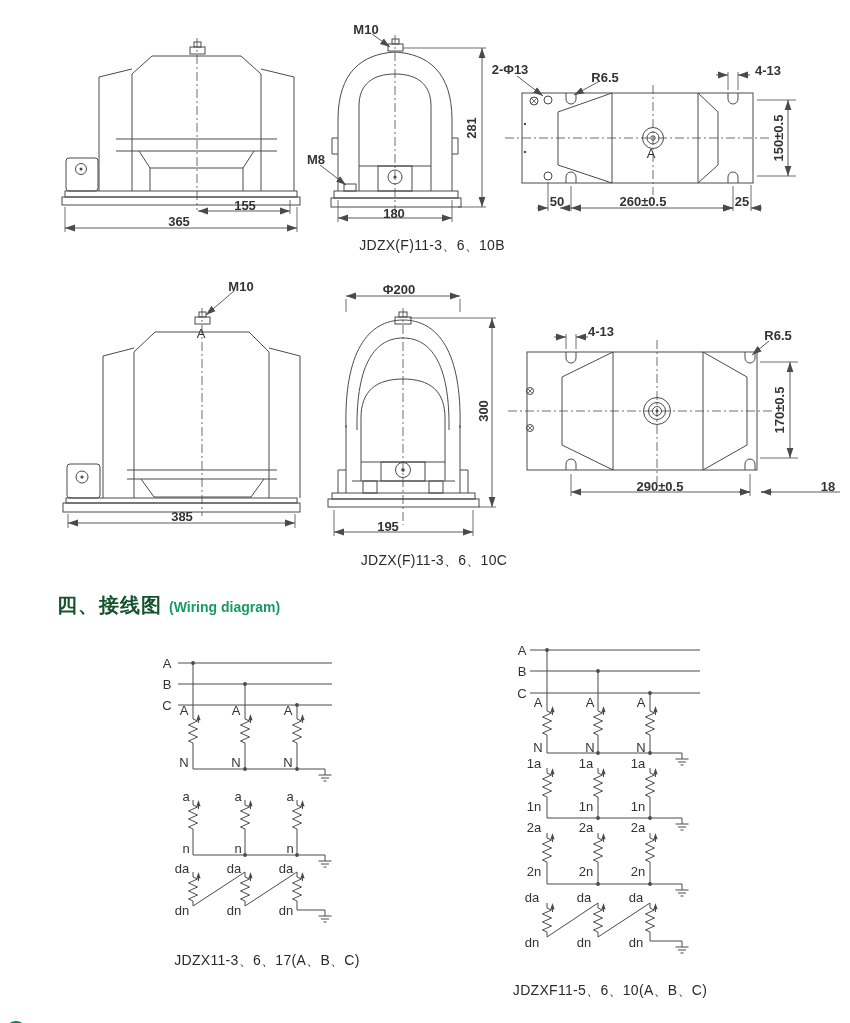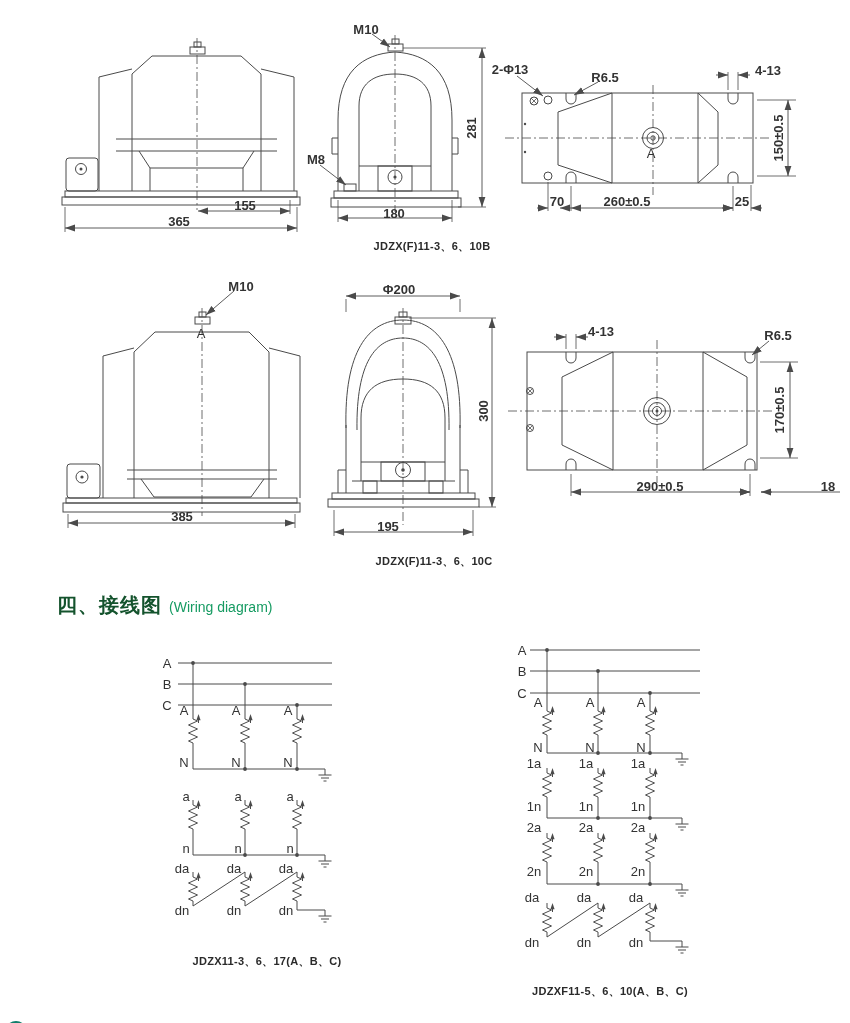--- a/index.html
+++ b/index.html
@@ -4,24 +4,24 @@
 <style>
   html,body{margin:0;padding:0;background:#ffffff;}
   #page{position:relative;width:850px;height:1023px;background:#ffffff;overflow:hidden;
         font-family:"Liberation Sans",sans-serif;}
   #art{position:absolute;left:0;top:0;}
   .lbl{position:absolute;transform:translate(-50%,-50%);white-space:nowrap;color:#333;
        font-family:"Liberation Sans",sans-serif;}
   .lbl.dim{font-size:13px;font-weight:700;}
   .lbl.term{font-size:13px;font-weight:500;}
   .caption{position:absolute;transform:translate(-50%,-50%);white-space:nowrap;
-       font-size:11px;font-weight:700;color:#2a2a2a;letter-spacing:.3px;}
+       font-size:14px;font-weight:400;color:#2a2a2a;letter-spacing:.3px;}
   .heading{position:absolute;left:57px;top:592px;white-space:nowrap;}
   .heading .cn{font-size:20px;font-weight:700;color:#14532d;letter-spacing:1px;}
-  .heading .en{font-size:14px;font-weight:400;color:#169b62;margin-left:7px;}
+  .heading .en{font-size:14px;font-weight:700;color:#169b62;margin-left:7px;}
 </style>
 </head>
 <body>
 
 <div id="page">
 
 <svg id="art" width="850" height="1023" viewBox="0 0 850 1023" fill="none" stroke="#4a4a4a" stroke-width="1">
   <defs>
     <marker id="ar" markerWidth="11" markerHeight="8" refX="10" refY="4" orient="auto-start-reverse" markerUnits="userSpaceOnUse">
       <path d="M0,0.6 L10,4 L0,7.4 Z" fill="#4a4a4a" stroke="none"></path>
@@ -259,22 +259,22 @@
       <div class="lbl dim" style="left: 366px; top: 29px;">M10</div>
       <div class="lbl dim" style="left: 471px; top: 128px; transform: translate(-50%, -50%) rotate(-90deg);">281</div>
       <div class="lbl dim" style="left: 316px; top: 159px;">M8</div>
       <div class="lbl dim" style="left: 394px; top: 213px;">180</div>
       <div class="lbl dim" style="left: 245px; top: 205px;">155</div>
       <div class="lbl dim" style="left: 179px; top: 221px;">365</div>
       <div class="lbl dim" style="left: 510px; top: 69px;">2-Φ13</div>
       <div class="lbl dim" style="left: 605px; top: 77px;">R6.5</div>
       <div class="lbl dim" style="left: 768px; top: 70px;">4-13</div>
       <div class="lbl dim" style="left: 778px; top: 138px; transform: translate(-50%, -50%) rotate(-90deg);">150±0.5</div>
-      <div class="lbl dim" style="left: 557px; top: 201px;">70</div>
-      <div class="lbl dim" style="left: 627px; top: 201px;">260±0.5</div>
+      <div class="lbl dim" style="left: 557px; top: 201px;">50</div>
+      <div class="lbl dim" style="left: 643px; top: 201px;">260±0.5</div>
       <div class="lbl dim" style="left: 742px; top: 201px;">25</div>
       <div class="lbl term" style="left: 651px; top: 153px;">A</div>
       <div class="lbl dim" style="left: 241px; top: 286px;">M10</div>
       <div class="lbl term" style="left: 201px; top: 333px;">A</div>
       <div class="lbl dim" style="left: 182px; top: 516px;">385</div>
       <div class="lbl dim" style="left: 399px; top: 289px;">Φ200</div>
       <div class="lbl dim" style="left: 483px; top: 411px; transform: translate(-50%, -50%) rotate(-90deg);">300</div>
       <div class="lbl dim" style="left: 388px; top: 526px;">195</div>
       <div class="lbl dim" style="left: 601px; top: 331px;">4-13</div>
       <div class="lbl dim" style="left: 778px; top: 335px;">R6.5</div>

